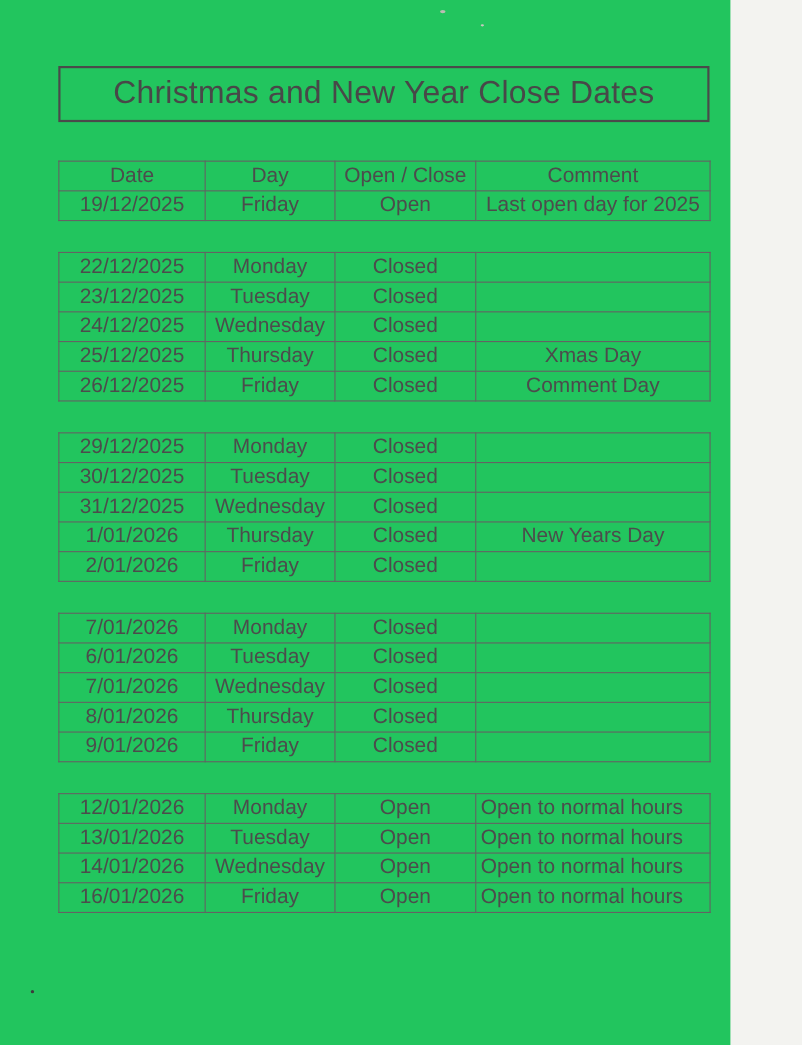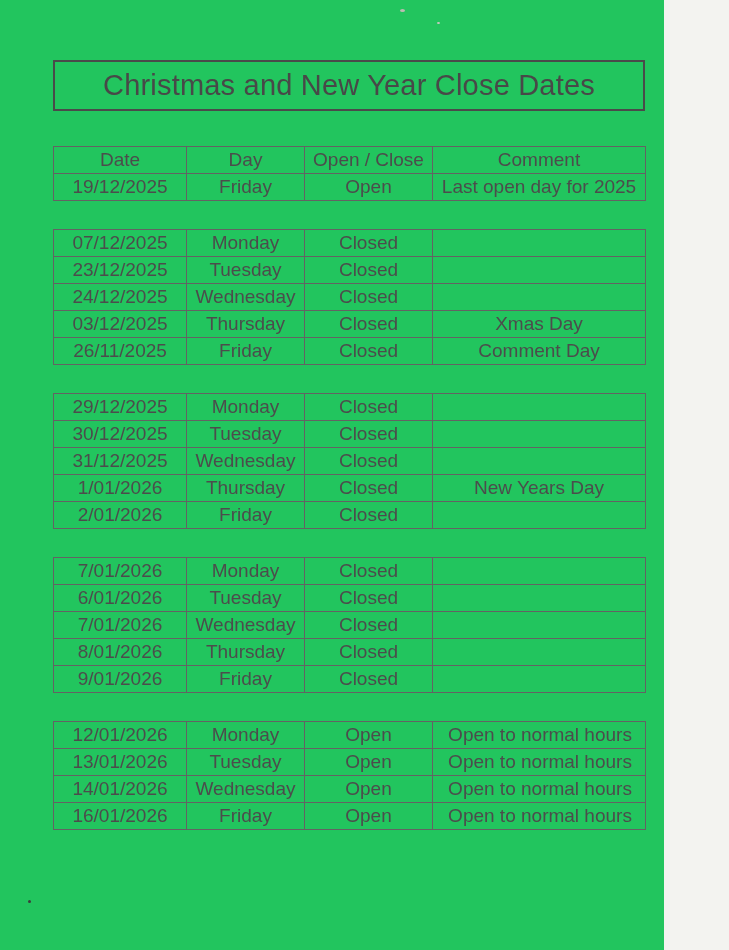--- a/index.html
+++ b/index.html
@@ -58,21 +58,21 @@
     text-align: center;
     vertical-align: middle;
     white-space: nowrap;
     overflow: hidden;
   }
   col.c-date    { width: 133px; }
   col.c-day     { width: 118px; }
   col.c-status  { width: 128px; }
   col.c-comment { width: 213px; }
   table.schedule.comment-left td.cell-comment {
-    text-align: center;
+    text-align: left;
     padding-left: 4px;
   }
   
   .speck {
     position: absolute;
     border-radius: 50%;
   }
   .speck.s1 { left: 28px;  top: 900px; width: 3px; height: 3px; background: #3c3c3c; }
   .speck.s2 { left: 692px; top: 664px; width: 3px; height: 2px; background: #343434; }
   .speck.s3 { left: 400px; top: 9px;   width: 5px; height: 3px; background: #bcbcb2; }
@@ -121,45 +121,45 @@
         </table>
         <table class="schedule">
           <colgroup>
             <col class="c-date">
             <col class="c-day">
             <col class="c-status">
             <col class="c-comment">
           </colgroup>
           <tbody>
             <tr>
-              <td class="cell-date">07/12/2025</td>
+              <td class="cell-date">22/12/2025</td>
               <td class="cell-day">Monday</td>
               <td class="cell-status">Closed</td>
               <td class="cell-comment"></td>
             </tr>
             <tr>
               <td class="cell-date">23/12/2025</td>
               <td class="cell-day">Tuesday</td>
               <td class="cell-status">Closed</td>
               <td class="cell-comment"></td>
             </tr>
             <tr>
               <td class="cell-date">24/12/2025</td>
               <td class="cell-day">Wednesday</td>
               <td class="cell-status">Closed</td>
               <td class="cell-comment"></td>
             </tr>
             <tr>
-              <td class="cell-date">03/12/2025</td>
+              <td class="cell-date">25/12/2025</td>
               <td class="cell-day">Thursday</td>
               <td class="cell-status">Closed</td>
               <td class="cell-comment">Xmas Day</td>
             </tr>
             <tr>
-              <td class="cell-date">26/11/2025</td>
+              <td class="cell-date">26/12/2025</td>
               <td class="cell-day">Friday</td>
               <td class="cell-status">Closed</td>
               <td class="cell-comment">Comment Day</td>
             </tr>
           </tbody>
         </table>
         <table class="schedule">
           <colgroup>
             <col class="c-date">
             <col class="c-day">

